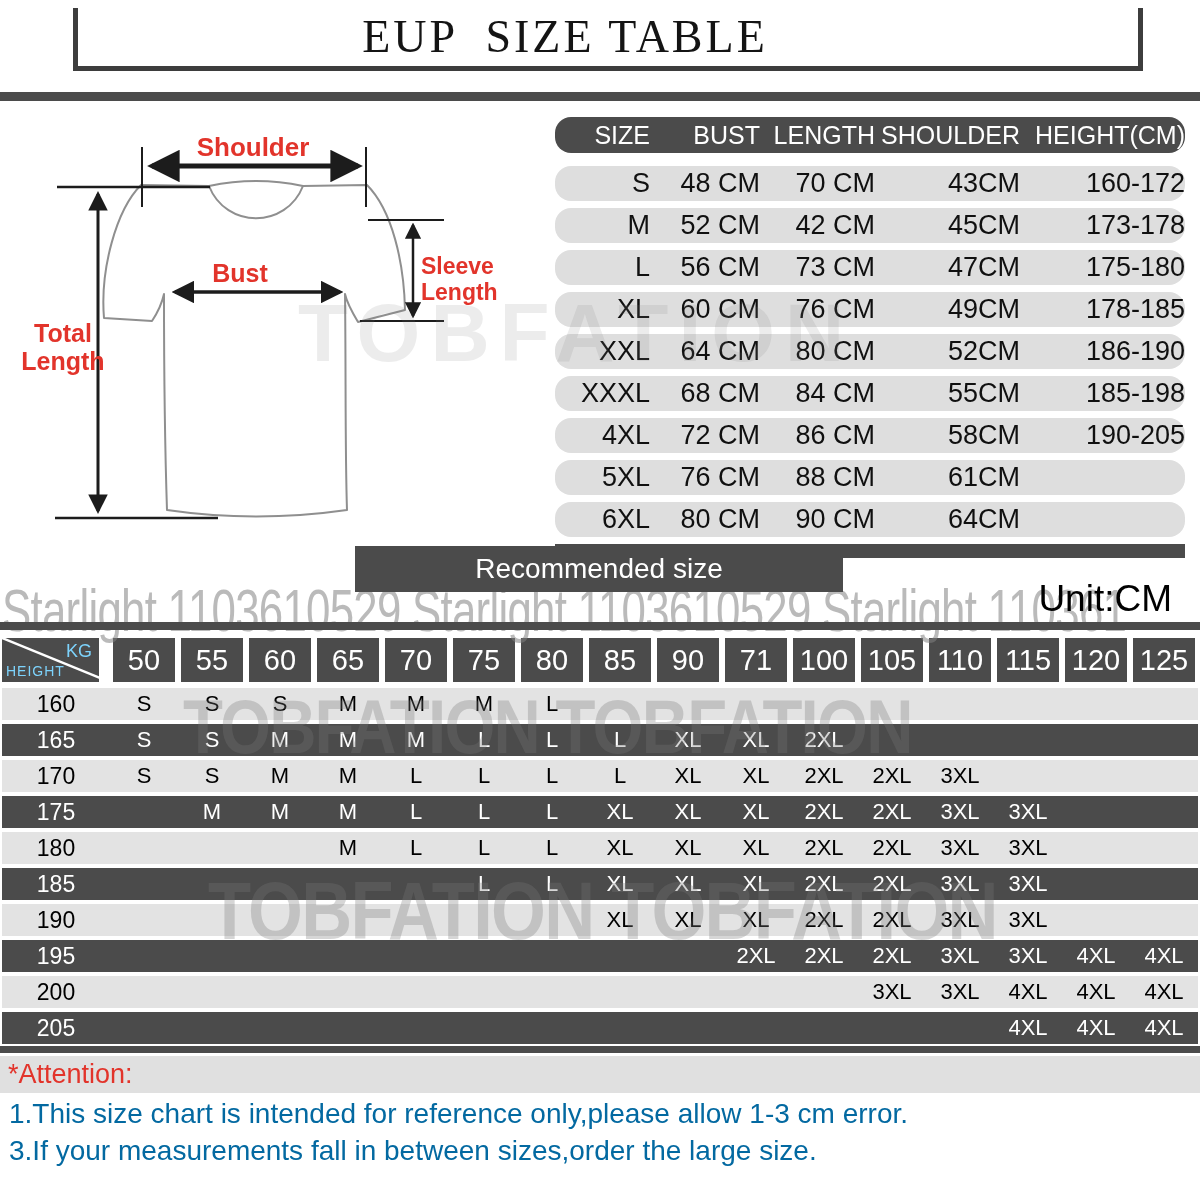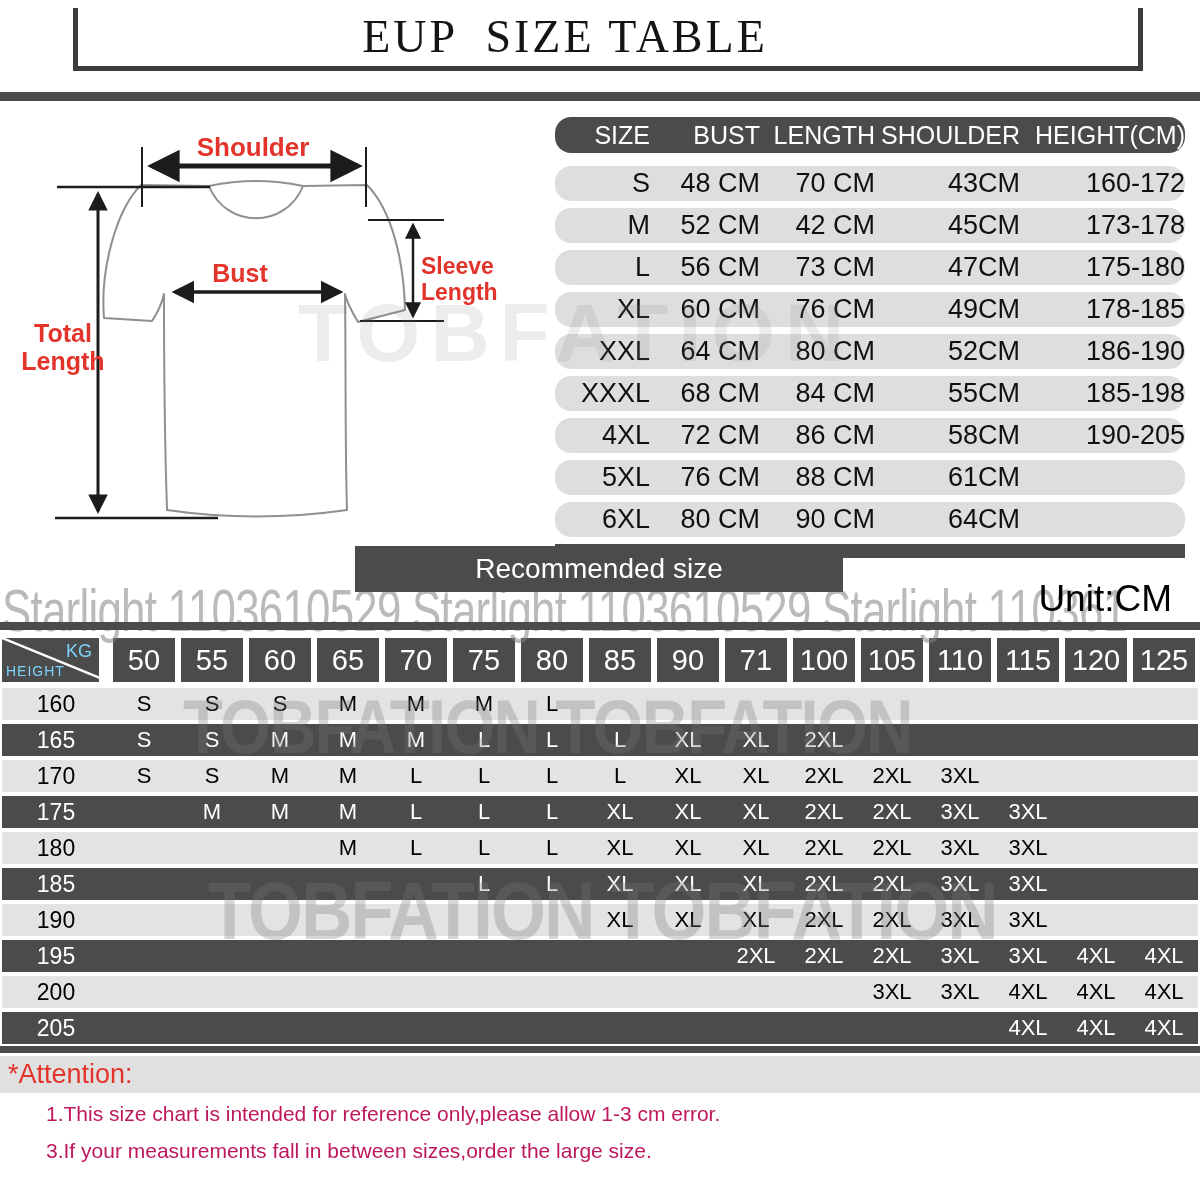--- a/index.html
+++ b/index.html
@@ -53,21 +53,21 @@
   .mx-row { height:32px; margin-top:4px; align-items:center; text-align:center; font-size:22px; }
   .mx-body .mx-row:first-child { margin-top:6px; }
   .mx-row.light { background:var(--mxlight); color:#000; }
   .mx-row.dark  { background:var(--dark); color:#fff; }
   .mx-label { font-size:23px; }
   
   .attention-band { position:absolute; left:0; top:1056px; width:1200px; height:37px; background:#e0e0e0;
     display:flex; align-items:center; z-index:2; }
   .attention-band span { margin-left:8px; font-size:27px; color:var(--red); }
   .notes { position:absolute; left:9px; top:1102px; z-index:2; }
-  .note { font-size:21px; color:#be185d; margin-bottom:13px; line-height:24px;margin-left:37px; }
+  .note { font-size:28px; color:#0369a1; margin-bottom:13px; line-height:24px; }
 </style>
 </head>
 <body>
 
 <div class="page">
 
   <div class="title-frame"></div>
   <div class="page-title">EUP  SIZE TABLE</div>
   <div class="rule rule-top"></div>
 

